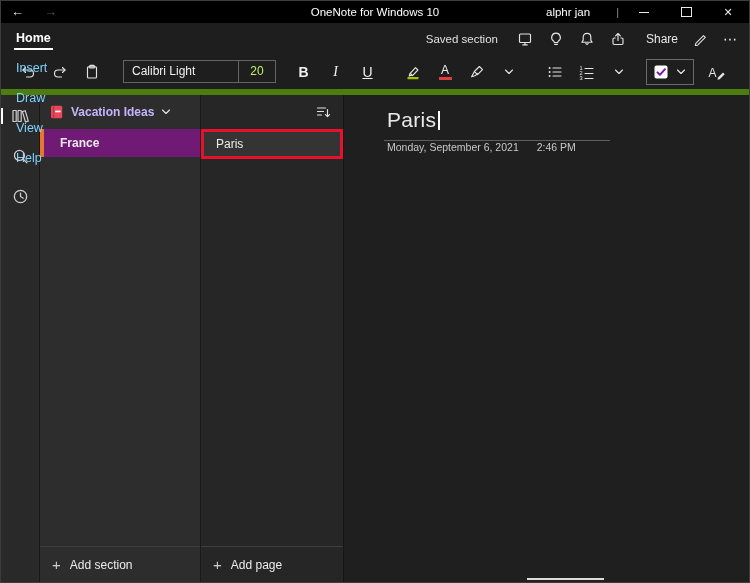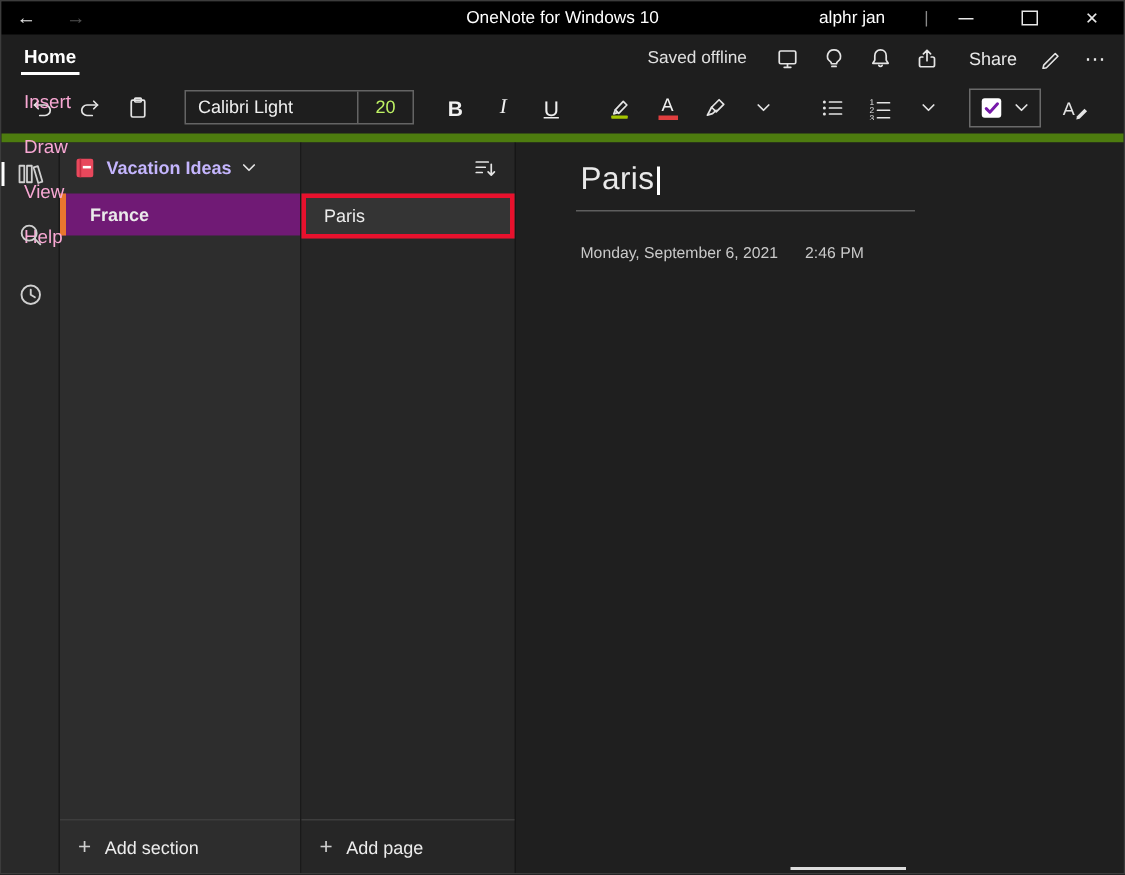--- a/index.html
+++ b/index.html
@@ -16,21 +16,21 @@
   .tb-right{margin-left:auto;display:flex;align-items:center;height:100%;z-index:2;}
   .tb-user{font-size:11.5px;color:#fff;margin-right:26px;}
   .tb-sep{color:#8a8a8a;font-size:11px;margin-right:4px;}
   .win-btn{width:42px;height:22px;display:flex;align-items:center;justify-content:center;color:#e8e8e8;font-size:11px;}
   .min-glyph{width:10px;height:1px;background:#e8e8e8;display:block;}
   .max-glyph{width:9px;height:8px;border:1px solid #e8e8e8;display:block;}
 
   
   .ribbon-tabs{height:31px;flex:0 0 31px;background:#1e1e1e;display:flex;align-items:center;padding:0 12px 0 2px;}
   .tabs{display:flex;height:100%;flex-direction:column;}
-  .tab{padding:0 13px;font-size:12.5px;color:#f9a8d4;line-height:30px;position:relative;cursor:default;}
+  .tab{padding:0 13px;font-size:12.5px;color:#7dd3fc;line-height:30px;position:relative;cursor:default;}
   .tab.active{color:#fff;font-weight:700;}
   .tab.active::after{content:"";position:absolute;left:11px;right:11px;bottom:3px;height:2px;background:#fff;}
   .ribbon-right{margin-left:auto;display:flex;align-items:center;gap:15px;}
   .saved{font-size:11.5px;color:#e0e0e0;margin-right:4px;}
   .rico{display:flex;align-items:center;justify-content:center;}
   .share-group{display:flex;align-items:center;gap:20px;}
   .share-label{font-size:12px;color:#e8e8e8;}
   .more-glyph{font-size:14px;color:#e8e8e8;line-height:14px;}
 
   
@@ -79,21 +79,21 @@
   .page-list{flex:1;}
   .page-row{height:30px;box-sizing:border-box;display:flex;align-items:center;background:#343434;
     border:3px solid #e8112d;}
   .page-name{padding-left:12px;font-size:12px;color:#ececec;}
 
   .content{flex:1;background:#1f1f1f;position:relative;padding:13px 0 0 43px;box-sizing:border-box;}
   .page-title-row{display:flex;align-items:center;}
   .page-title{font-size:21px;color:#e9e9e9;font-weight:400;letter-spacing:.3px;}
   .caret{width:1.5px;height:19px;background:#fff;margin-left:2px;display:inline-block;}
   .title-underline{width:226px;height:1px;background:#5e5e5e;margin:8px 0 0 -3px;}
-  .date-row{margin-top:22px;display:flex;gap:18px;font-size:10.5px;color:#c9c9c9;text-align:right;}
+  .date-row{margin-top:0;display:flex;gap:18px;font-size:10.5px;color:#c9c9c9;text-align:right;}
   .hscroll{position:absolute;bottom:2px;left:183px;width:77px;height:2px;background:#dcdcdc;}
 
   svg{display:block;}
   svg .s{fill:none;stroke:#e4e4e4;stroke-width:1.15;stroke-linecap:round;stroke-linejoin:round;}
   svg .sd{fill:none;stroke:#cfcfcf;stroke-width:1.2;stroke-linecap:round;stroke-linejoin:round;}
   svg .f{fill:#e4e4e4;stroke:none;}
 </style>
 </head>
 <body>
 
@@ -120,21 +120,21 @@
 
   <nav class="ribbon-tabs">
     <div class="tabs">
       <span class="tab active">Home</span>
       <span class="tab">Insert</span>
       <span class="tab">Draw</span>
       <span class="tab">View</span>
       <span class="tab">Help</span>
     </div>
     <div class="ribbon-right">
-      <span class="saved">Saved offline</span>
+      <span class="saved">Saved section</span>
       <span class="rico">
         <svg width="16" height="16" viewBox="0 0 16 16">
             <rect class="s" x="2.5" y="3" width="11" height="8.5" rx="1"></rect>
             <path class="s" d="M8 11.5 v2.2 M5.8 13.9 h4.4"></path>
           </svg>
       </span>
       <span class="rico">
         <svg width="16" height="16" viewBox="0 0 16 16">
             <path class="s" d="M8 2.2 a4.3 4.3 0 0 1 2.4 7.9 c-.5.4-.7.8-.7 1.4 H6.3 c0-.6-.2-1-.7-1.4 A4.3 4.3 0 0 1 8 2.2 Z"></path>
             <path class="s" d="M6.6 13.3 h2.8"></path>

